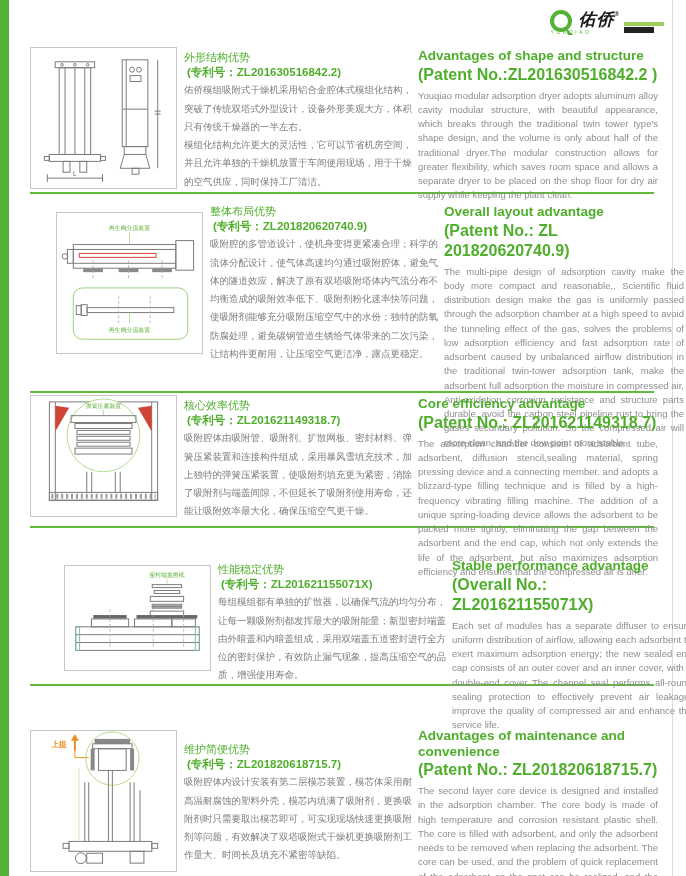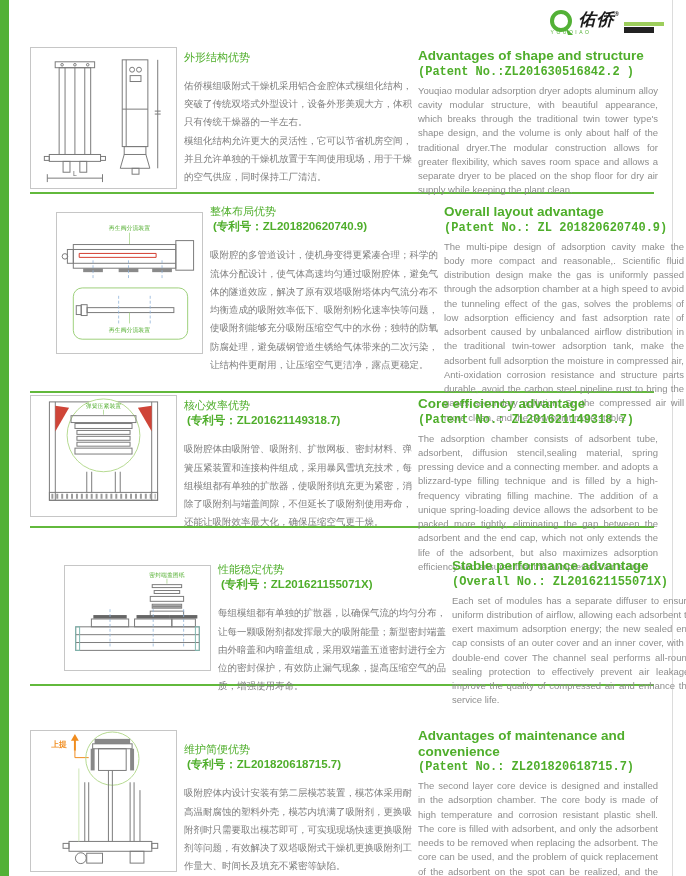--- a/index.html
+++ b/index.html
@@ -25,26 +25,26 @@
 
   .separator { position:absolute; left:30px; width:624px; height:2px; background:#62b93c; }
 
   .section { position:absolute; left:30px; width:628px; display:grid; grid-template-columns:148px 228px 240px; column-gap:6px; }
   .diagram-box { border:1px solid #c6c6c6; background:#ffffff; width:147px; }
   .diagram-box svg { display:block; width:100%; height:100%; }
 
   .zh-col { padding-top:4px; }
   .zh-title { color:#4fae2b; font-weight:normal; font-size:11px; line-height:1.35; }
   .zh-patent { color:#4fae2b; font-weight:bold; font-size:11.5px; padding-left:3px; line-height:1.35; }
-  .zh-body { margin-top:12px; font-size:9.5px; color:#7d7d7d; line-height:1.92; text-align:justify; }
+  .zh-body { margin-top:1px; font-size:9.5px; color:#7d7d7d; line-height:1.92; text-align:justify; }
   .zh-body + .zh-body { margin-top:0; }
 
   .en-col { padding-top:2px; }
   .en-title { color:#4fae2b; font-weight:bold; font-size:13.5px; line-height:1.15; }
-  .en-patent { color:#4fae2b; font-weight:bold; font-size:12px; line-height:1.25; margin-top:1px;font-family:Liberation Mono, monospace; }
+  .en-patent { color:#4fae2b; font-weight:bold; font-size:16px; line-height:1.25; margin-top:1px; }
   .en-body { margin-top:4px; font-size:9.5px; color:#8e8e8e; line-height:1.5; text-align:justify; }
 
   
   #sec1 { top:46px;  height:148px; }
   #sec2 { top:196px; height:194px;padding-left:26px; }
   #sec3 { top:394px; height:132px; }
   #sec4 { top:556px; height:128px;padding-left:34px; }
   #sec5 { top:726px; height:150px; }
   #sec1 .diagram-box { height:142px; margin-top:1px; }
   #sec2 .diagram-box { height:142px; margin-top:16px; }
@@ -118,20 +118,21 @@
           <rect x="102" y="122" width="7" height="6"></rect>
           <line x1="128" y1="12" x2="128" y2="122"></line>
           <line x1="125" y1="64" x2="131" y2="64"></line>
           <line x1="125" y1="67" x2="131" y2="67"></line>
         </g>
         <text class="svg-dim" x="44" y="130">L</text>
       </svg>
     </div>
     <div class="zh-col">
       <div class="zh-title">外形结构优势</div>
+      <div class="zh-patent">(专利号：ZL201630516842.2)</div>
       <p class="zh-body">佑侨模组吸附式干燥机采用铝合金腔体式模组化结构，突破了传统双塔式外型设计，设备外形美观大方，体积只有传统干燥器的一半左右。</p>
       <p class="zh-body">模组化结构允许更大的灵活性，它可以节省机房空间，并且允许单独的干燥机放置于车间使用现场，用于干燥的空气供应，同时保持工厂清洁。</p>
     </div>
     <div class="en-col">
       <div class="en-title">Advantages of shape and structure</div>
       <div class="en-patent">(Patent No.:ZL201630516842.2 )</div>
       <p class="en-body">Youqiao modular adsorption dryer adopts aluminum alloy cavity modular structure, with beautiful appearance, which breaks through the traditional twin tower type's shape design, and the volume is only about half of the traditional dryer.The modular construction allows for greater flexibility, which saves room space and allows a separate dryer to be placed on the shop floor for dry air supply while keeping the plant clean.</p>
     </div>
   </div>
 
@@ -215,21 +216,21 @@
           <line x1="85" y1="77" x2="85" y2="98"></line>
           <line x1="90" y1="77" x2="90" y2="98"></line>
           <rect x="18" y="98" width="110" height="8"></rect>
         </g>
         <line x1="20" y1="102" x2="126" y2="102" stroke="#9a9a9a" stroke-width="5" stroke-dasharray="2 3"></line>
       </svg>
     </div>
     <div class="zh-col">
       <div class="zh-title">核心效率优势</div>
       <div class="zh-patent">(专利号：ZL201621149318.7)</div>
-      <p class="zh-body">吸附腔体由吸附管、吸附剂、扩散网板、密封材料、弹簧压紧装置和连接构件组成，采用暴风雪填充技术，每组模组都有单独的扩散器，使吸附剂填充更为紧密，消除了吸附剂与端盖间隙，不但延长了吸附剂使用寿命，还能让吸附效率最大化，确保压缩空气更干燥。</p>
+      <p class="zh-body">吸附腔体由吸附管、吸附剂、扩散网板、密封材料、弹簧压紧装置和连接构件组成，采用暴风雪填充技术，加上独特的弹簧压紧装置，使吸附剂填充更为紧密，消除了吸附剂与端盖间隙，不但延长了吸附剂使用寿命，还能让吸附效率最大化，确保压缩空气更干燥。</p>
     </div>
     <div class="en-col">
       <div class="en-title">Core efficiency advantage</div>
       <div class="en-patent">(Patent No.: ZL201621149318.7)</div>
       <p class="en-body">The adsorption chamber consists of adsorbent tube, adsorbent, diffusion stencil,sealing material, spring pressing device and a connecting member. and adopts a blizzard-type filling technique and is filled by a high-frequency vibrating filling machine. The addition of a unique spring-loading device allows the adsorbent to be packed more tightly, eliminating the gap between the adsorbent and the end cap, which not only extends the life of the adsorbent, but also maximizes adsorption efficiency and ensures that the compressed air is drier.</p>
     </div>
   </div>
 
   <div class="section" id="sec4">
     <div class="diagram-box">

